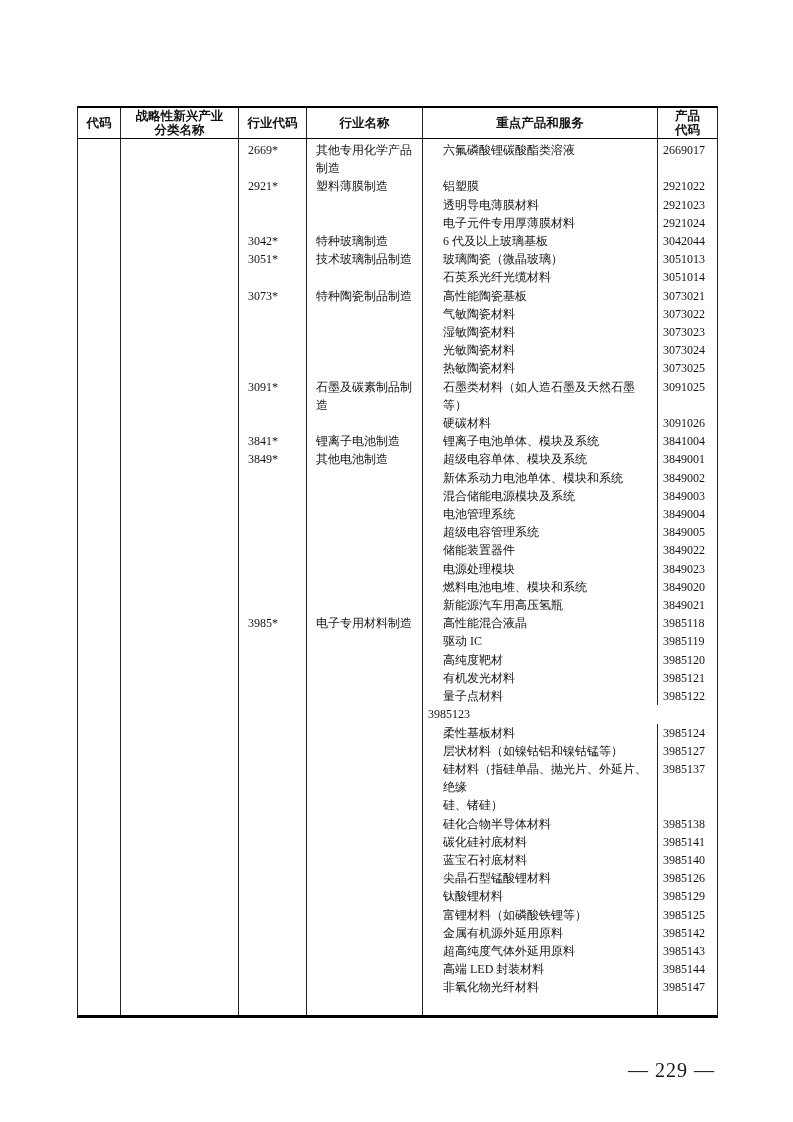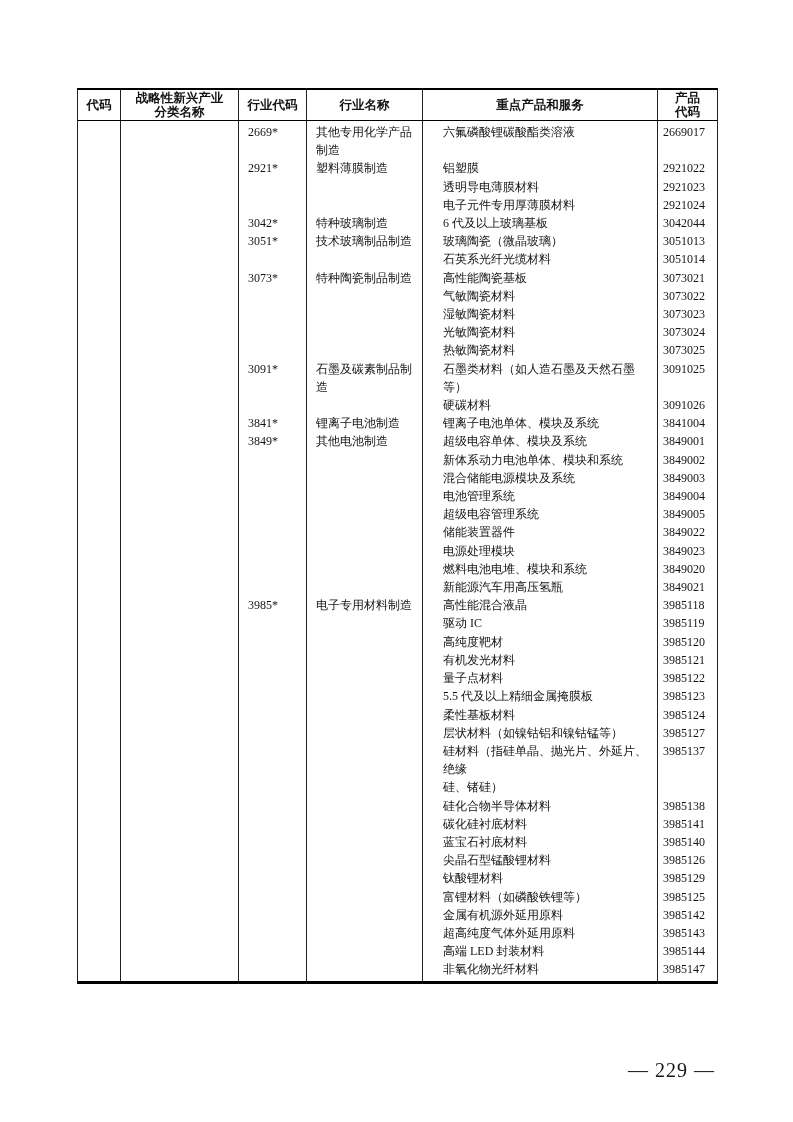--- a/index.html
+++ b/index.html
@@ -8,21 +8,21 @@
     width: 793px;
     height: 1122px;
     background: #ffffff;
     font-family: "Liberation Serif", "DejaVu Serif", serif;
     color: #141414;
     overflow: hidden;
   }
   .doc-table {
     position: absolute;
     left: 77px;
-    top: 88px;
+    top: 106px;
     width: 641px;
     box-sizing: border-box;
     border-top: 2.5px solid #000;
     border-bottom: 3px solid #000;
     border-left: 1px solid #222;
     border-right: 1px solid #222;
   }
   .thead {
     display: grid;
     grid-template-columns: 43px 118px 68px 116px 235px 1fr;
@@ -49,21 +49,21 @@
     line-height: 18.2px;
     white-space: pre-line;
     overflow: hidden;
   }
   .th.b, .cell.b { border-right: 1px solid #222; }
   .c3 { padding-left: 9px; }
   .c4 { padding-left: 9px; }
   .c5 { padding-left: 8px; margin-left: 12px; }
   .c6 { padding-left: 5px; }
   .tbody .row:first-child .cell { padding-top: 2px; }
-  .tbody .row:last-child .cell { padding-bottom: 2px; }
+  .tbody .row:last-child .cell { padding-bottom: 18px; }
   .page-number {
     position: absolute;
     left: 628px;
     top: 1059px;
     width: 82px;
     text-align: center;
     font-size: 20px;
     letter-spacing: 1px;
     white-space: nowrap;
   }
@@ -349,21 +349,20 @@
         <div class="cell b c4"></div>
         <div class="cell b c5">量子点材料</div>
         <div class="cell c6">3985122</div>
       </div>
 
       <div class="row">
         <div class="cell b c1"></div>
         <div class="cell b c2"></div>
         <div class="cell b c3"></div>
         <div class="cell b c4"></div>
-        <div class="cell b c5">5.5 代及以上精细金属掩膜板</div>
         <div class="cell c6">3985123</div>
       </div>
 
       <div class="row">
         <div class="cell b c1"></div>
         <div class="cell b c2"></div>
         <div class="cell b c3"></div>
         <div class="cell b c4"></div>
         <div class="cell b c5">柔性基板材料</div>
         <div class="cell c6">3985124</div>

